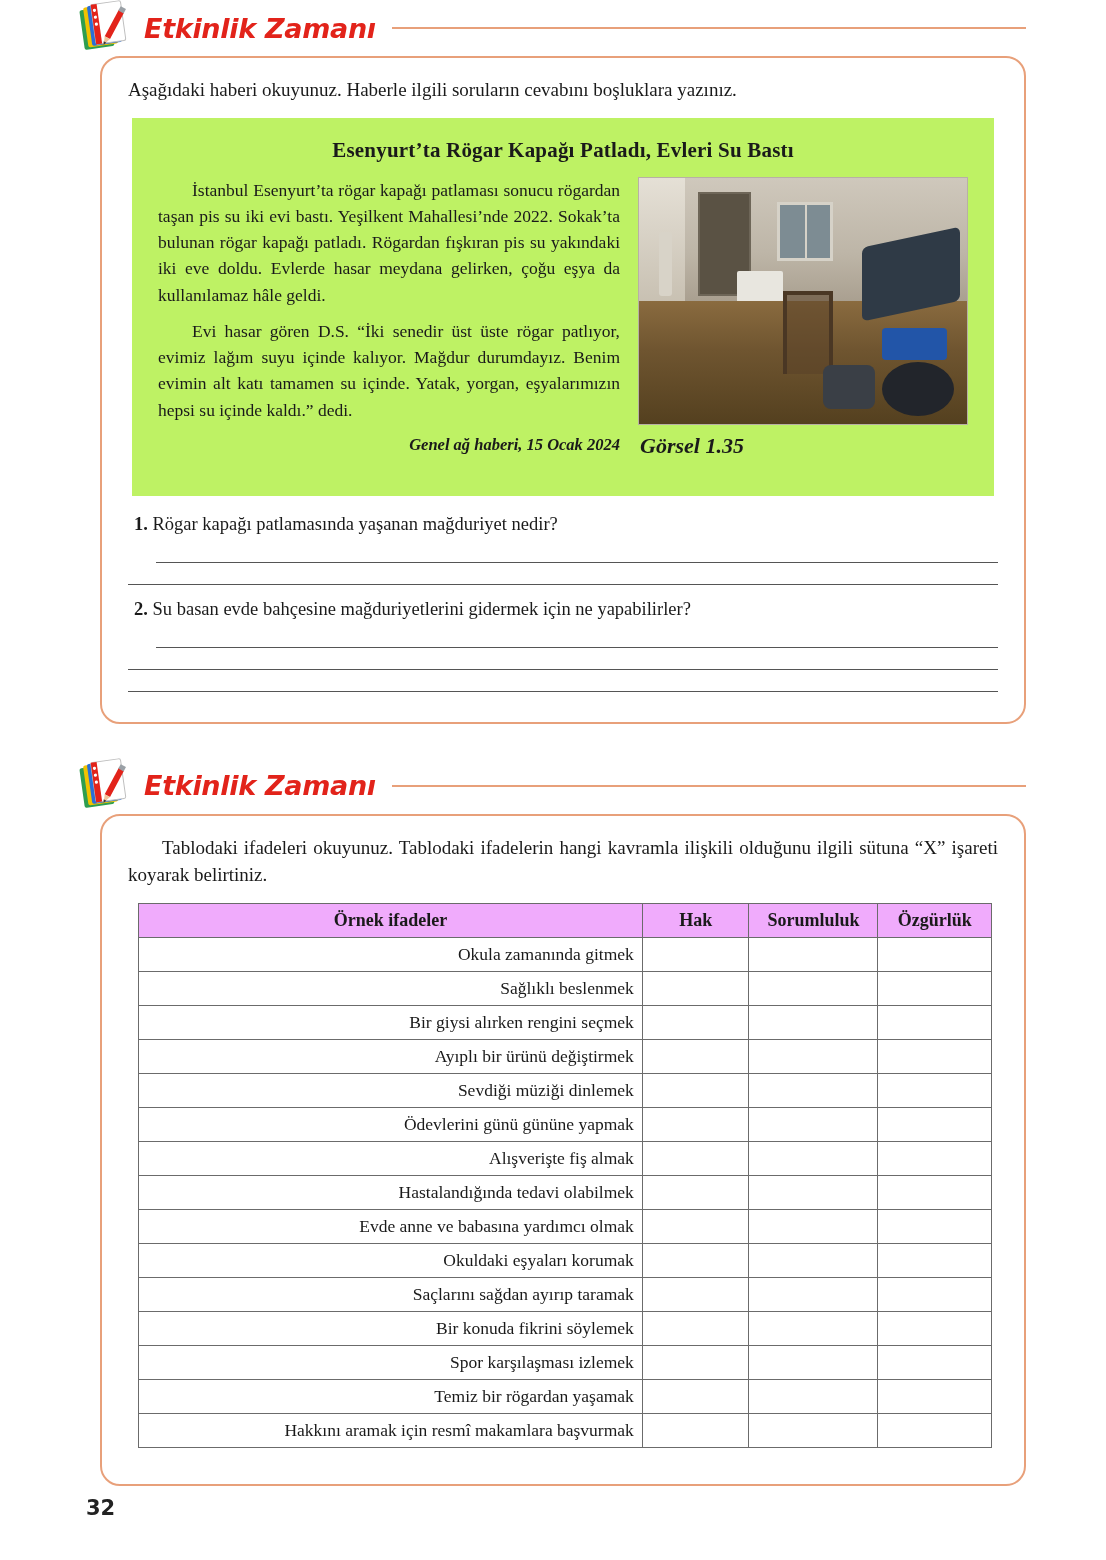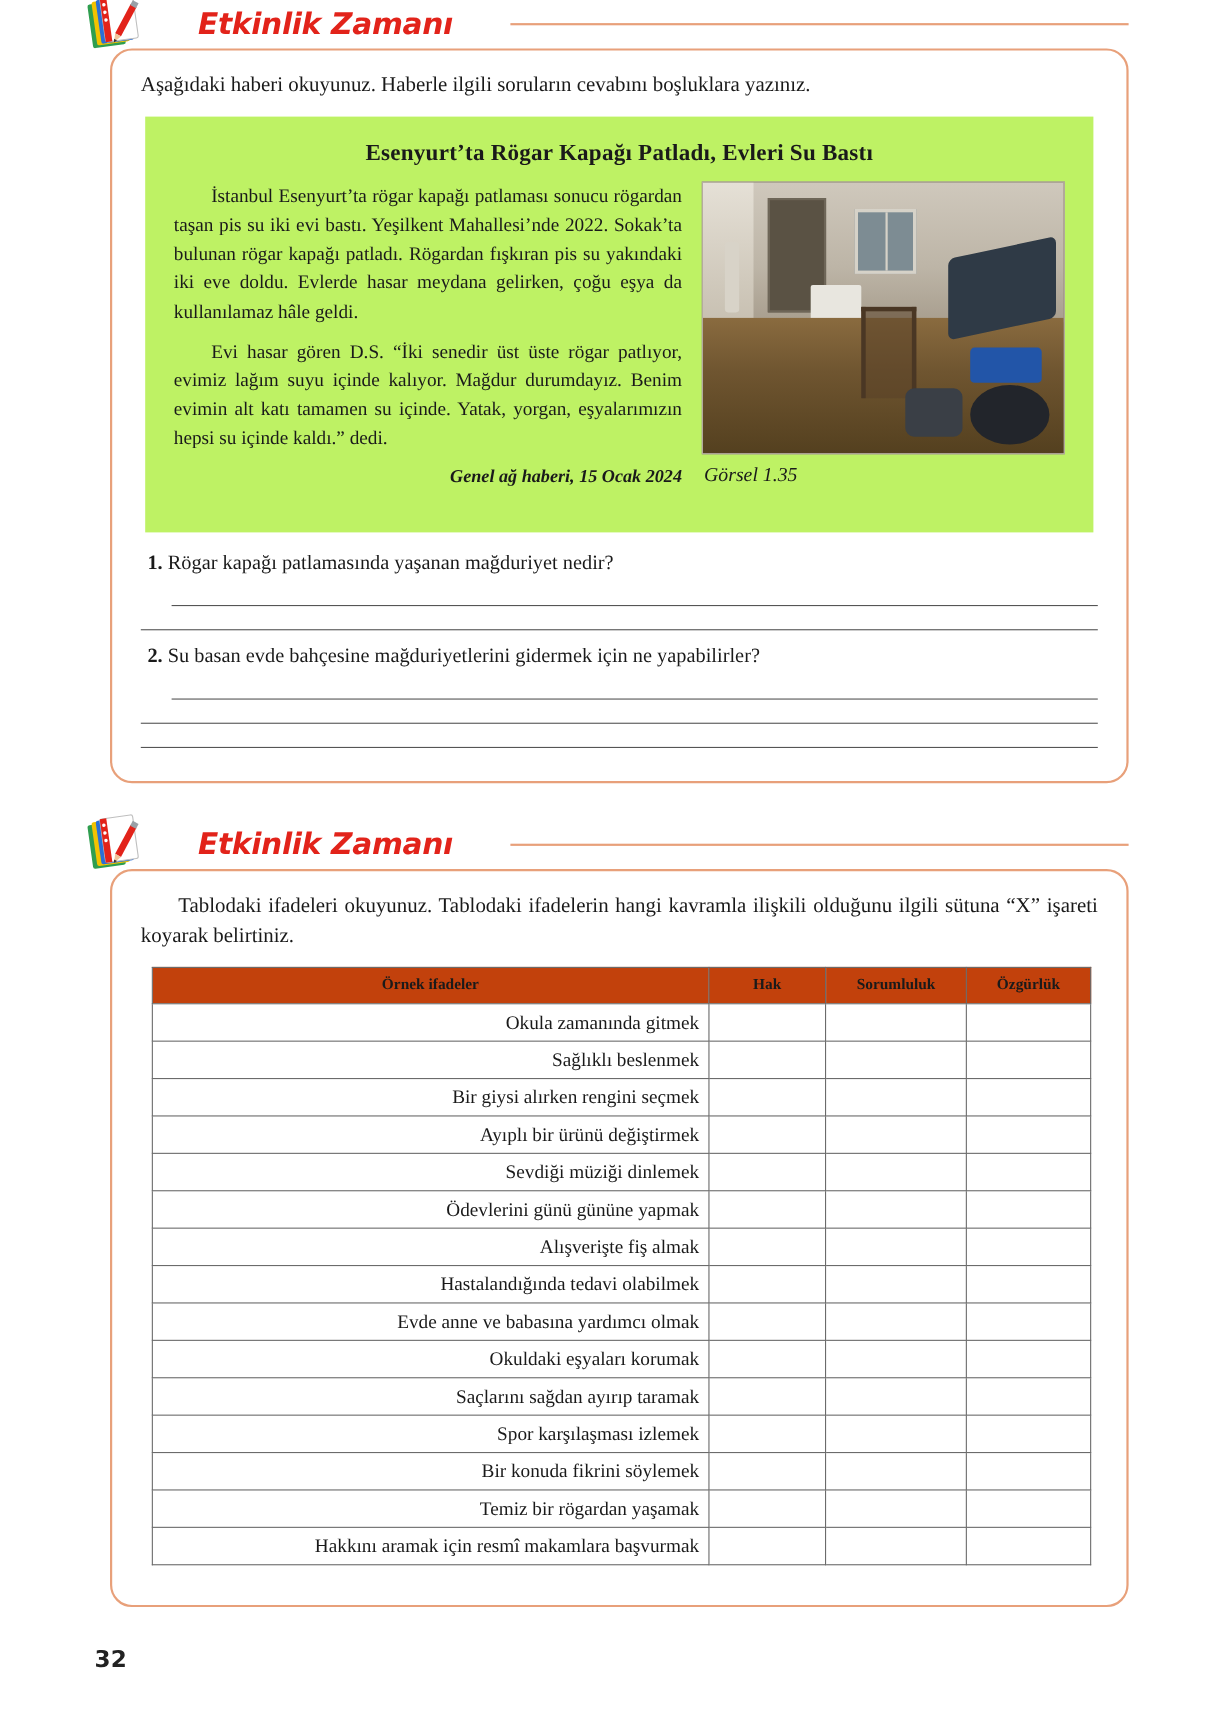--- a/index.html
+++ b/index.html
@@ -28,25 +28,24 @@
   }
 
   .activity-box {
     border: 2px solid #e8a07a;
     border-radius: 20px;
     margin-left: 0;
   }
 
   .activity-header {
     position: relative;
-    height: 44px;
+    height: 56px;
     display: flex;
     align-items: center;
     margin-left: -28px;
-    gap: 36px;
   }
 
   .icon-notes {
     position: relative;
     width: 66px;
     height: 66px;
     flex: 0 0 66px;
   }
 
   .activity-title {
@@ -120,23 +119,23 @@
   }
   .photo {
     width: 330px;
     height: 248px;
     border: 1px solid #b8b0a5;
     position: relative;
     overflow: hidden;
     background: #8b7f6e;
   }
   .photo-caption {
-    font-size: 18px;
+    font-size: 22px;
     font-style: italic;
-    font-weight: normal;
+    font-weight: bold;
     margin-top: 8px;
     padding-left: 2px;
   }
 
   
   .ph-wall {
     position: absolute; left: 0; top: 0; width: 100%; height: 52%;
     background: linear-gradient(180deg, #cfc8bc 0%, #bdb5a7 60%, #a89e8e 100%);
   }
   .ph-wall2 {
@@ -207,24 +206,24 @@
     border-collapse: collapse;
     width: 100%;
     font-size: 17.5px;
   }
   table.grid th, table.grid td {
     border: 1px solid #6b6b6b;
     padding: 6px 8px;
     height: 33px;
   }
   table.grid thead th {
-    background: #c2410c;
+    background: #f0abfc;
     font-weight: bold;
     text-align: center;
-    font-size: 14px;
+    font-size: 18px;
   }
   table.grid td.expr {
     text-align: right;
     padding-left: 22px;
   }
   table.grid td.mark { width: 110px; }
   col.c-expr { width: 525px; }
   col.c-hak { width: 110px; }
   col.c-sor  { width: 130px; }
   col.c-ozg  { width: 115px; }
@@ -442,27 +441,27 @@
                   <td class="mark"></td>
                   <td class="mark"></td>
                 </tr>
               <tr>
                   <td class="expr">Saçlarını sağdan ayırıp taramak</td>
                   <td class="mark"></td>
                   <td class="mark"></td>
                   <td class="mark"></td>
                 </tr>
               <tr>
+                  <td class="expr">Bir konuda fikrini söylemek</td>
+                  <td class="mark"></td>
+                  <td class="mark"></td>
+                  <td class="mark"></td>
+                </tr>
+              <tr>
                   <td class="expr">Spor karşılaşması izlemek</td>
-                  <td class="mark"></td>
-                  <td class="mark"></td>
-                  <td class="mark"></td>
-                </tr>
-              <tr>
-                  <td class="expr">Bir konuda fikrini söylemek</td>
                   <td class="mark"></td>
                   <td class="mark"></td>
                   <td class="mark"></td>
                 </tr>
               <tr>
                   <td class="expr">Temiz bir rögardan yaşamak</td>
                   <td class="mark"></td>
                   <td class="mark"></td>
                   <td class="mark"></td>
                 </tr>

